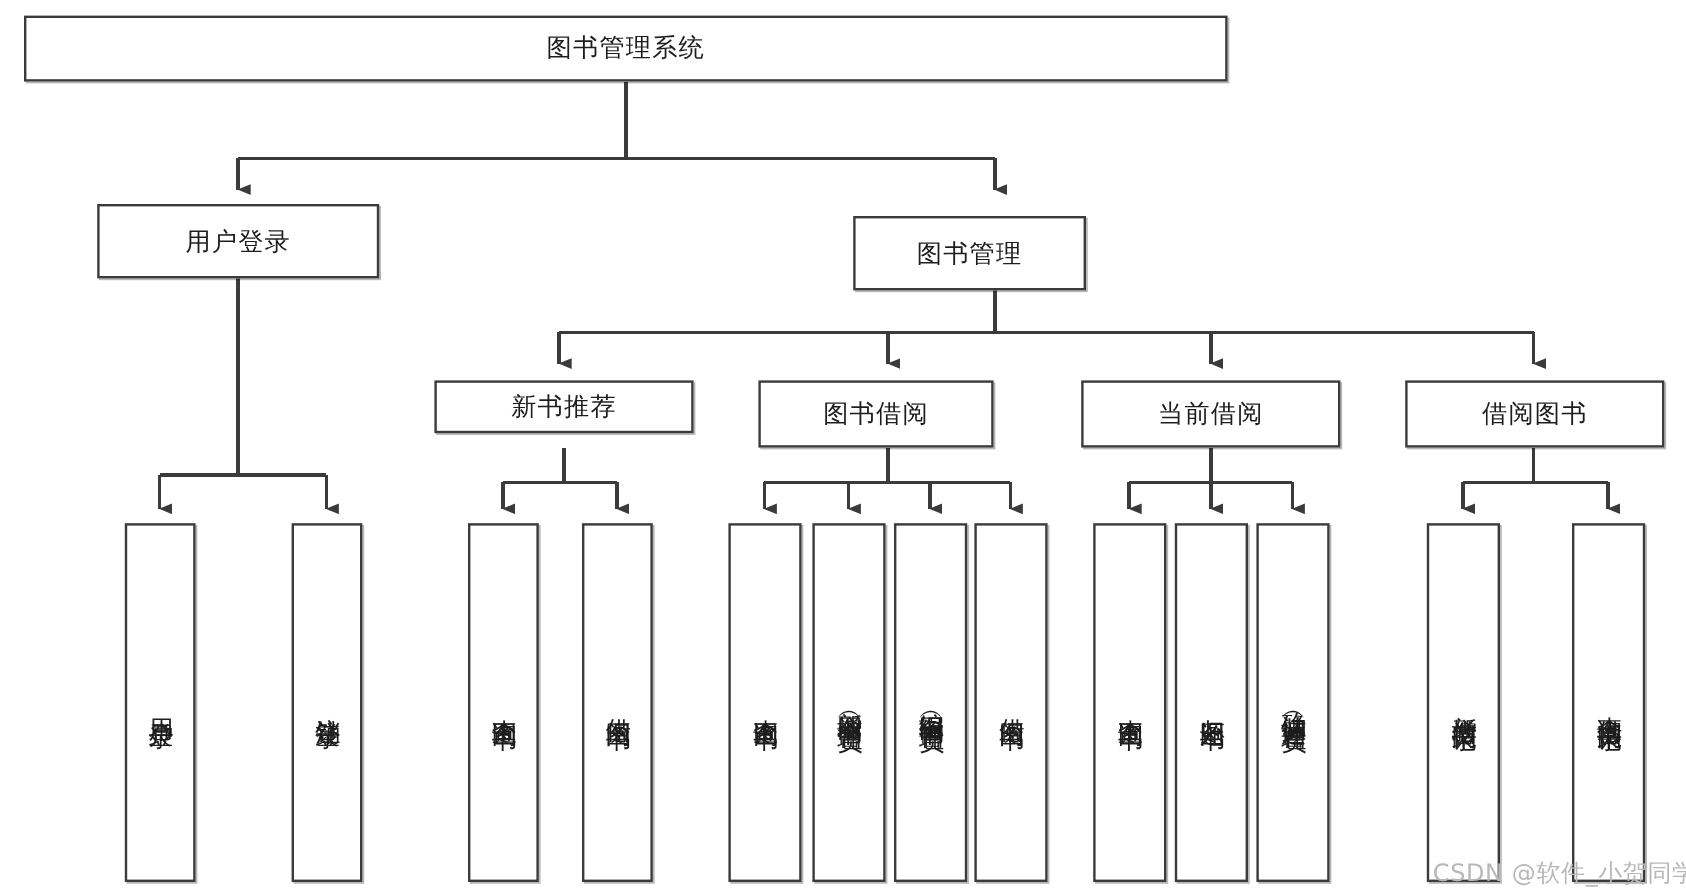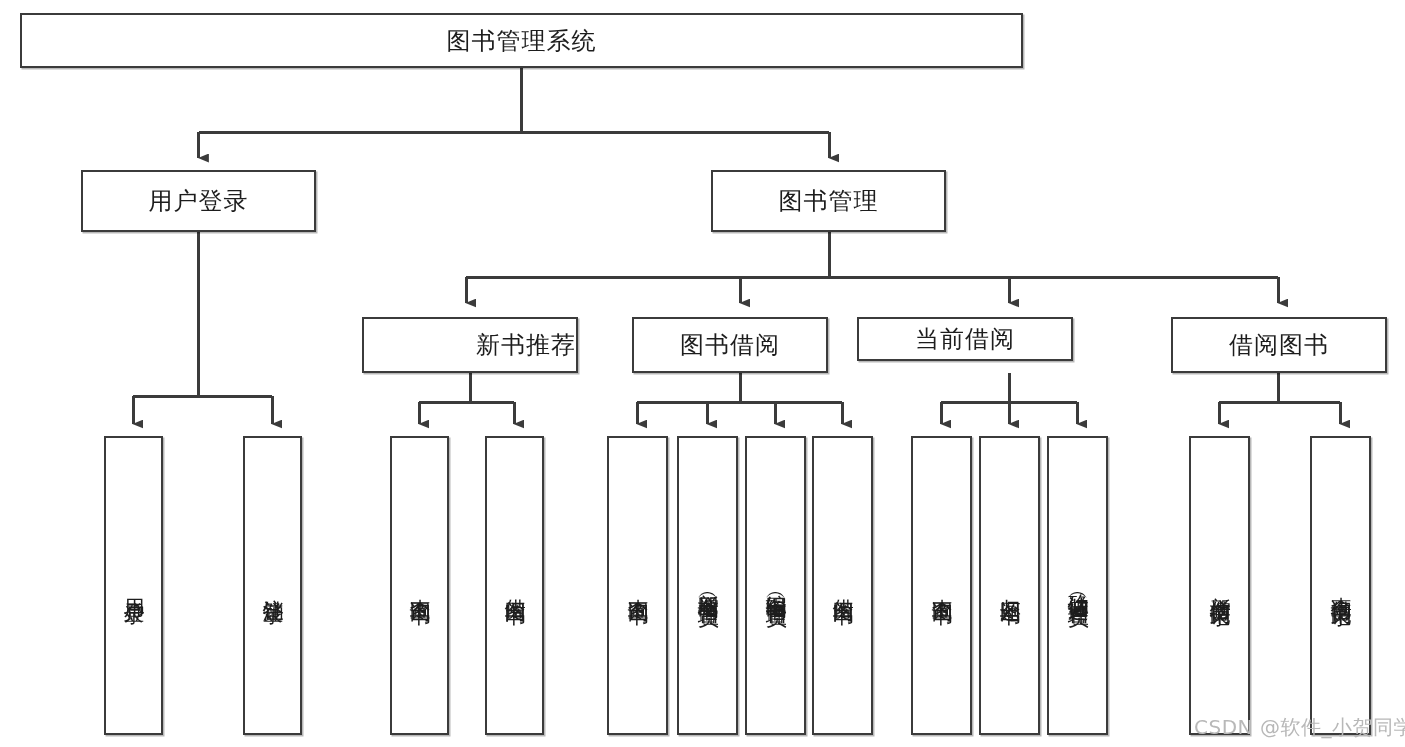--- a/index.html
+++ b/index.html
@@ -30,21 +30,21 @@
     position: absolute;
     box-sizing: border-box;
     border: 2px solid #3b3b3b;
     background: #ffffff;
     display: flex;
     align-items: center;
     justify-content: center;
     box-shadow: 1.5px 1.5px 0 0 rgba(0,0,0,0.28);
   }
   .node-label-h {
-    font-size: 24px;
+    font-size: 21px;
     color: #1d1d1d;
     letter-spacing: 1px;
     line-height: 1;
     white-space: nowrap;
   }
   .node-label-v {
     font-size: 21px;
     color: #1d1d1d;
     line-height: 1.12;
     writing-mode: vertical-rl;
@@ -129,31 +129,31 @@
     </g>
   </svg>
 
   <div class="node-box" style="left:20px; top:13px; width:1003px; height:55px;">
     <span class="node-label-h">图书管理系统</span>
   </div>
 
   <div class="node-box" style="left:81px; top:170px; width:235px; height:62px;">
     <span class="node-label-h">用户登录</span>
   </div>
-  <div class="node-box" style="left:711px; top:170px; width:235px; height:62px;font-family:Liberation Serif, serif;">
+  <div class="node-box" style="left:711px; top:180px; width:194px; height:62px;font-family:Liberation Serif, serif;">
     <span class="node-label-h">图书管理</span>
   </div>
 
-  <div class="node-box" style="left:362px; top:317px; width:216px; height:56px;justify-content:flex-end;">
+  <div class="node-box" style="left:362px; top:317px; width:216px; height:44px;">
     <span class="node-label-h">新书推荐</span>
   </div>
   <div class="node-box" style="left:632px; top:317px; width:196px; height:56px;">
     <span class="node-label-h">图书借阅</span>
   </div>
-  <div class="node-box" style="left:857px; top:317px; width:216px; height:44px;">
+  <div class="node-box" style="left:901px; top:317px; width:216px; height:56px;">
     <span class="node-label-h">当前借阅</span>
   </div>
   <div class="node-box" style="left:1171px; top:317px; width:216px; height:56px;">
     <span class="node-label-h">借阅图书</span>
   </div>
 
   <div class="node-box" style="left:104px; top:436px; width:59px; height:299px;">
     <span class="node-label-v">用户登录</span>
   </div>
   <div class="node-box" style="left:243px; top:436px; width:59px; height:299px;">

